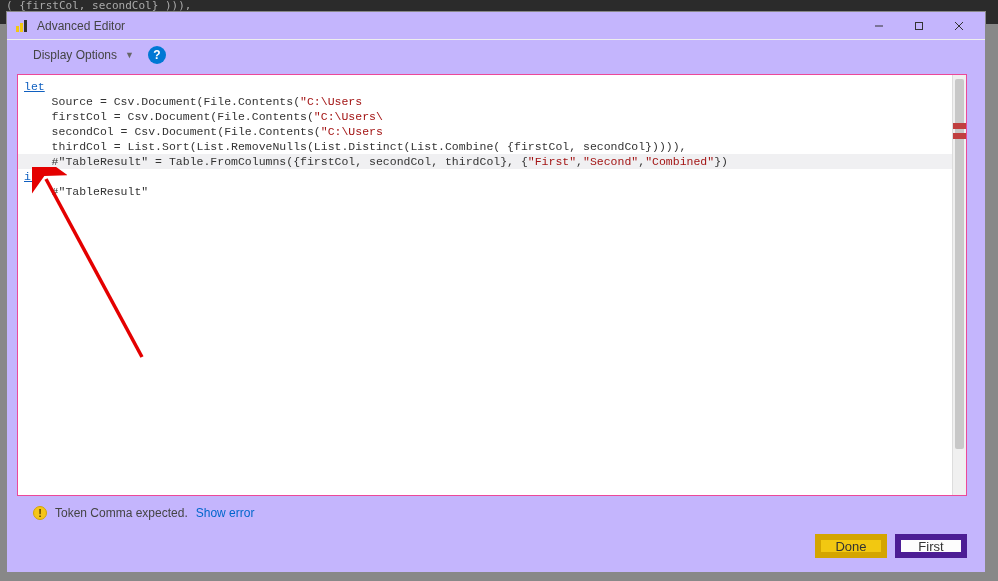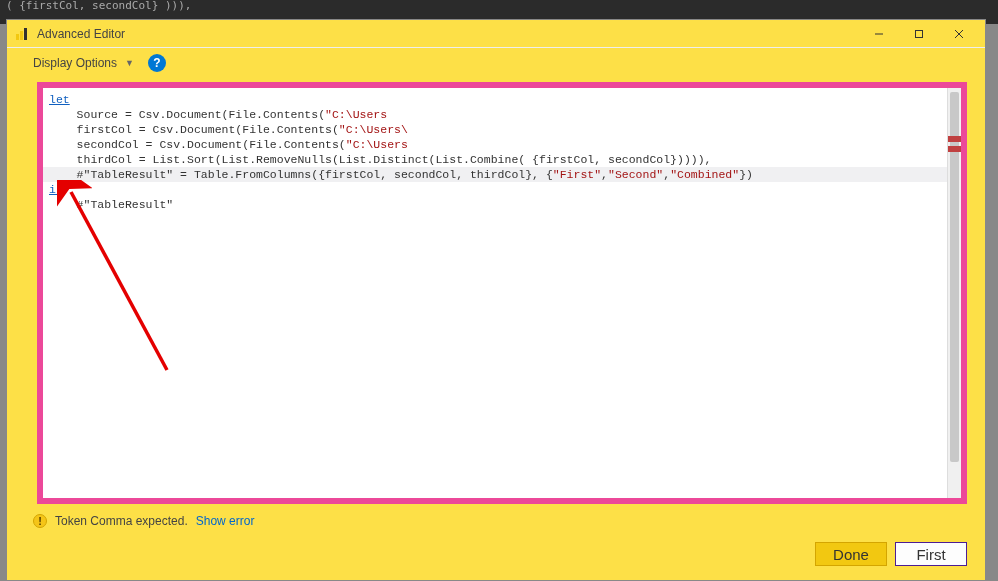--- a/index.html
+++ b/index.html
@@ -24,25 +24,25 @@
       background: #2b2b2b;
       color: #aaa;
       font-family: Consolas, monospace;
       font-size: 11px;
       padding-left: 6px;
       line-height: 12px;
       overflow: hidden;
     }
     .window {
       position: absolute;
-      top: 19px;
+      top: 11px;
       left: 6px;
       width: 980px;
       height: 562px;
-      background: #fde047;
+      background: #c4b5fd;
       border: 1px solid #888;
       display: flex;
       flex-direction: column;
     }
     .titlebar {
       height: 28px;
       display: flex;
       align-items: center;
       padding: 0 6px 0 8px;
       border-bottom: 1px solid #eee;
@@ -102,22 +102,22 @@
       color: #fff;
       font-size: 12px;
       font-weight: bold;
       display: flex;
       align-items: center;
       justify-content: center;
       margin-left: 14px;
     }
     .editor-wrap {
       flex: 1;
-      margin: 0 18px 4px 30px;
-      border: 6px solid #ec4899;
+      margin: 0 18px 4px 10px;
+      border: 1px solid #ec4899;
       position: relative;
       overflow: hidden;
       background: #fff;
     }
     .code-area {
       font-family: Consolas, "Courier New", monospace;
       font-size: 11.5px;
       line-height: 15px;
       padding: 4px 6px;
       white-space: pre;
@@ -191,22 +191,22 @@
     .err-link { color: #0066cc; cursor: pointer; }
     .footer {
       display: flex;
       justify-content: flex-end;
       gap: 8px;
       padding: 10px 18px 14px 0;
     }
     .btn {
       min-width: 72px;
       height: 24px;
-      border: 1px solid #4c1d95;
-      font-size: 15px;
+      border: 6px solid #4c1d95;
+      font-size: 13px;
       display: flex;
       align-items: center;
       justify-content: center;
       cursor: default;
       background: #fdfdfd;
       color: #333;
     }
     .btn.primary {
       background: #f2c811;
       border-color: #d4a500;

